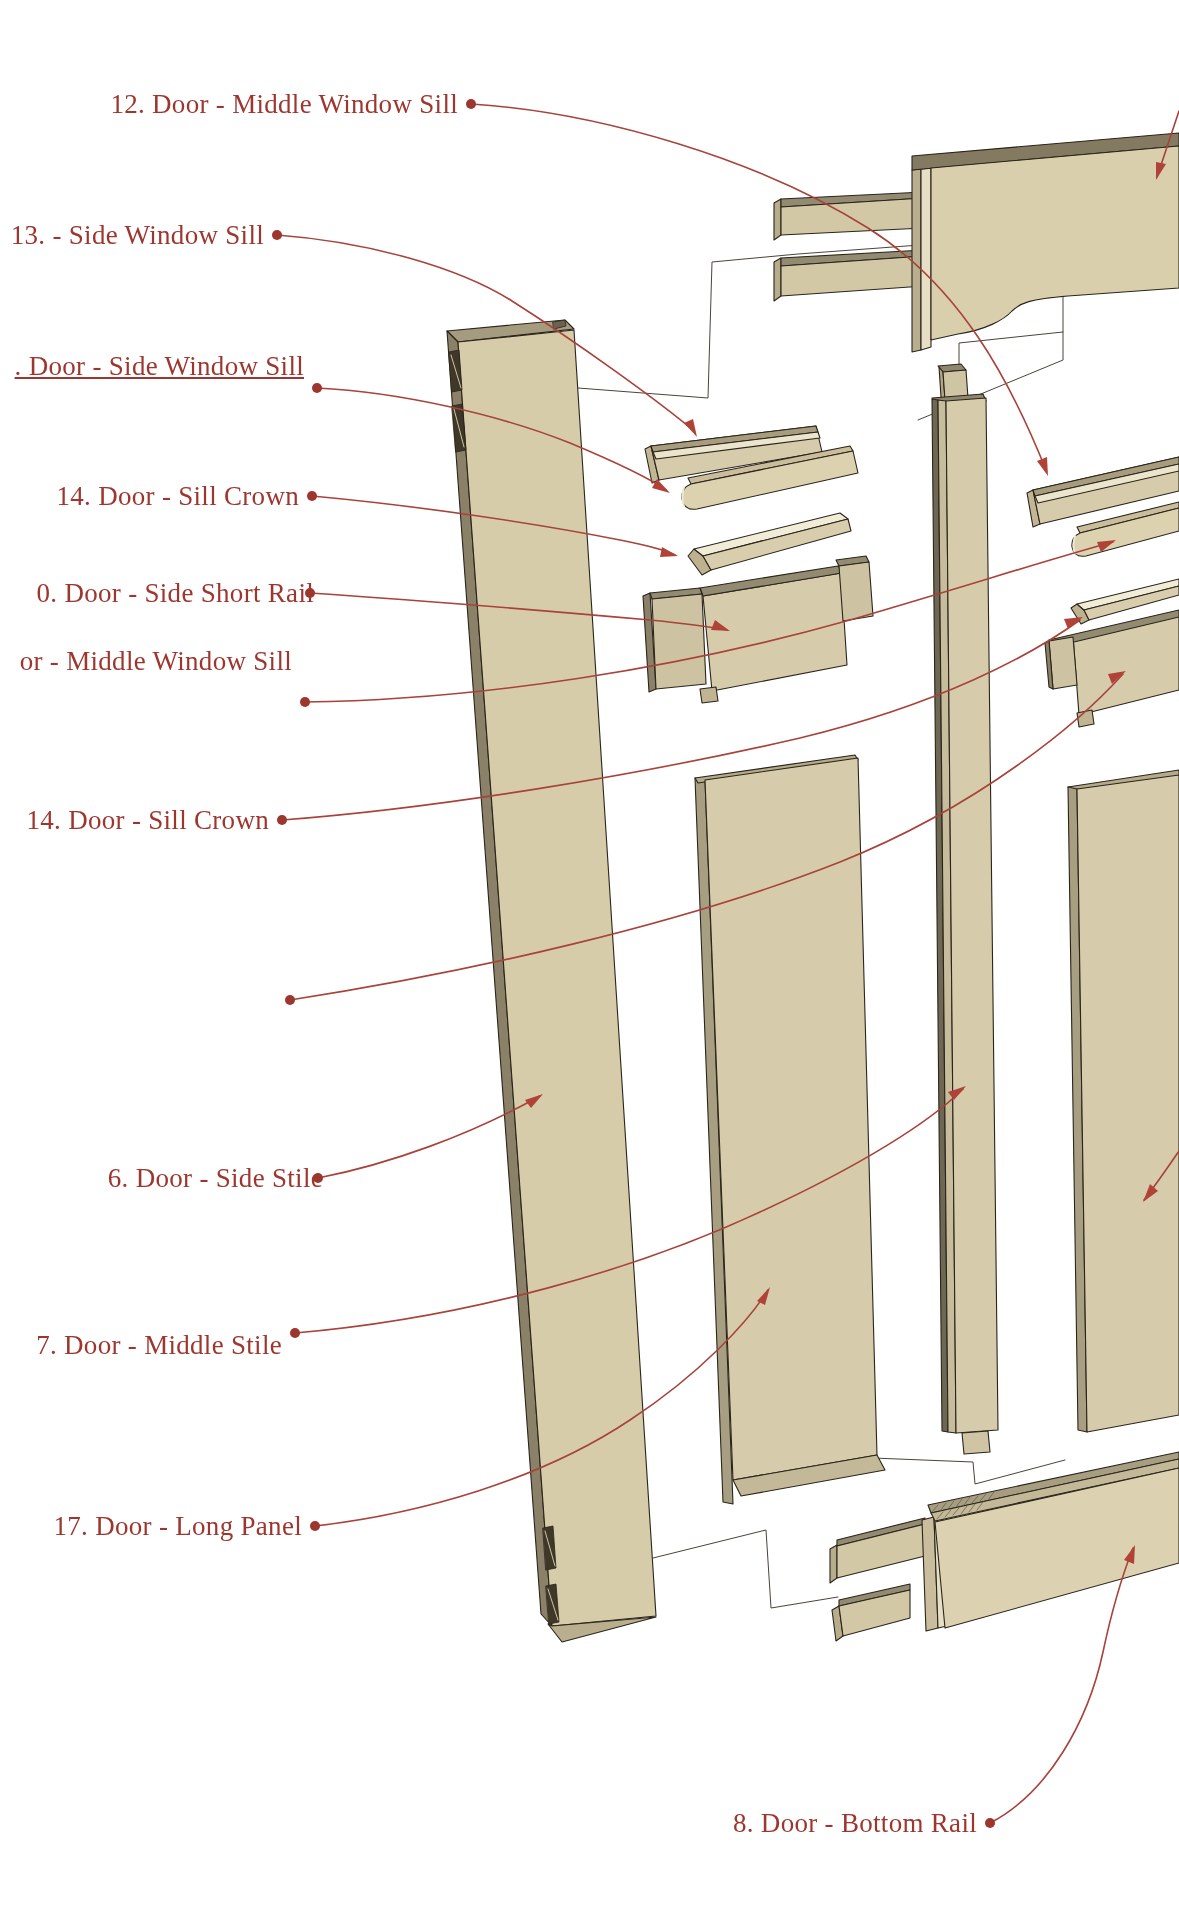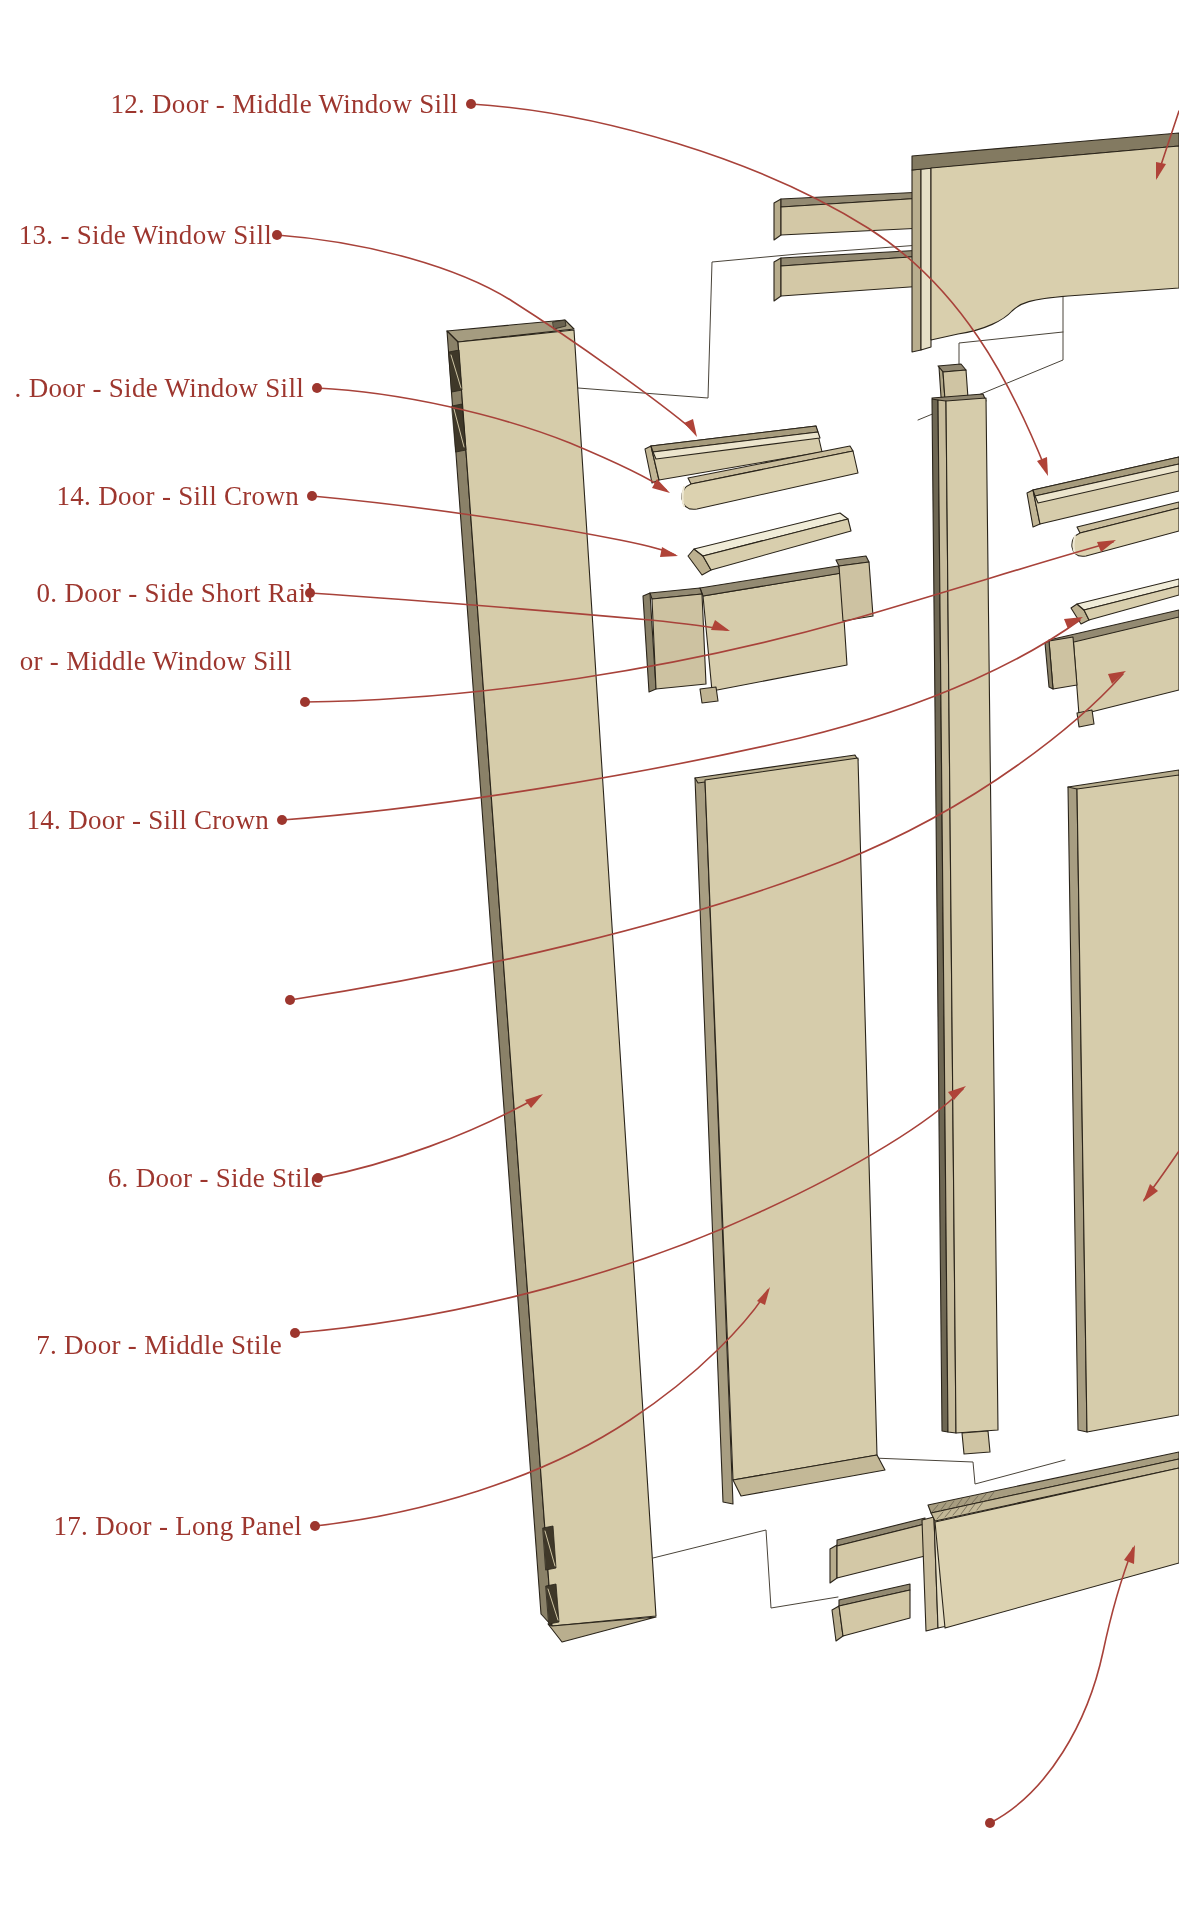--- a/index.html
+++ b/index.html
@@ -242,23 +242,24 @@
       <path d="M543,1094 L525,1100 L531,1108 Z"></path>
       <path d="M966,1086 L948,1092 L954,1100 Z"></path>
       <path d="M770,1287 L757,1301 L765,1305 Z"></path>
       <path d="M1135,1545 L1124,1560 L1134,1564 Z"></path>
       <path d="M1156,180 L1156,162 L1166,164 Z"></path>
       <path d="M1143,1202 L1150,1184 L1158,1191 Z"></path>
     </g>
   </svg>
 
   <div class="part-label" style="top:87px;width:458px;">12. Door - Middle Window Sill</div>
-  <div class="part-label" style="top:218px;width:264px;margin-left:8px;">13. - Side Window Sill</div>
-  <div class="part-label" style="top:371px;width:304px;">. Door - Side Window Sill</div>
+  <div class="part-label" style="top:218px;width:264px;">13. - Side Window Sill</div>
+  <div class="part-label" style="top:349px;width:304px;text-decoration:underline;">. Door - Side Window Sill</div>
   <div class="part-label" style="top:479px;width:299px;">14. Door - Sill Crown</div>
   <div class="part-label" style="top:576px;width:297px;padding-left:17px;">0. Door - Side Short Rail</div>
   <div class="part-label" style="top:644px;width:292px;">or - Middle Window Sill</div>
   <div class="part-label" style="top:803px;width:269px;">14. Door - Sill Crown</div>
   <div class="part-label" style="top:1161px;width:305px;margin-left:18px;">6. Door - Side Stile</div>
   <div class="part-label" style="top:1316px;width:282px;margin-top:12px;">7. Door - Middle Stile</div>
   <div class="part-label" style="top:1509px;width:302px;">17. Door - Long Panel</div>
+  <div class="part-label" style="top:1806px;width:977px;">8. Door - Bottom Rail</div>
 
 </div>
 
 </body></html>

